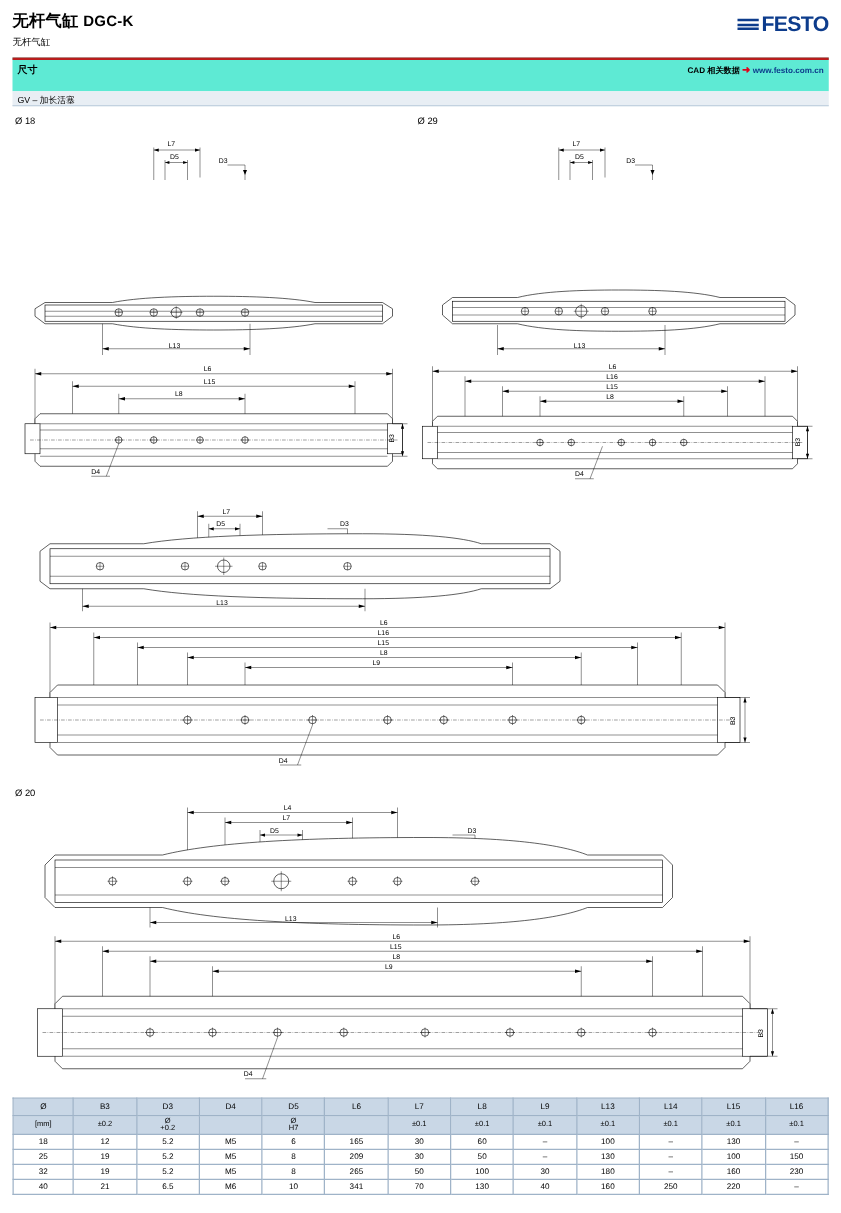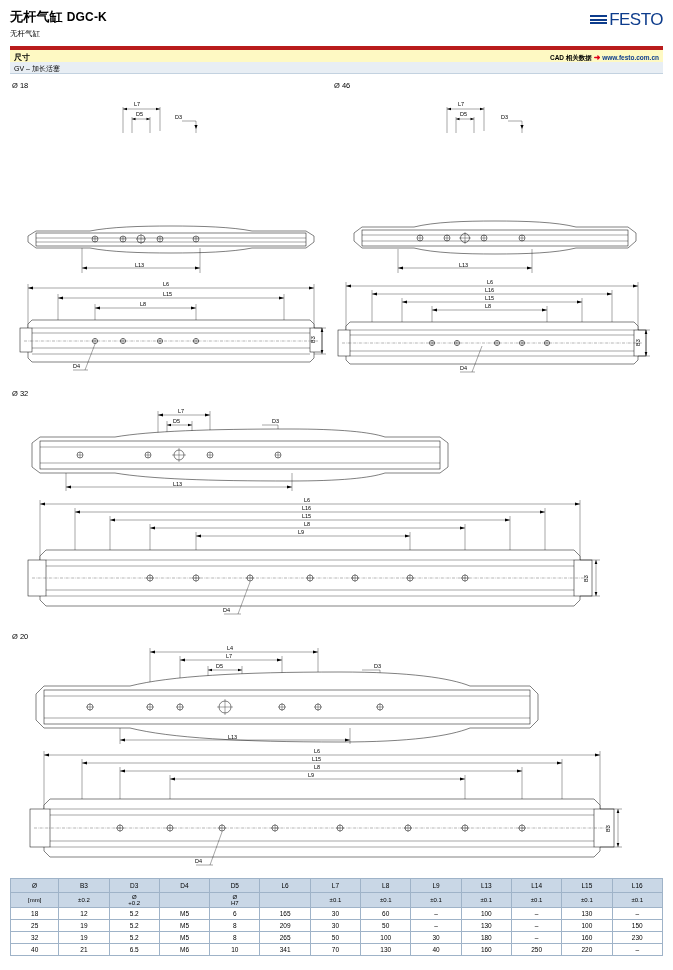--- a/index.html
+++ b/index.html
@@ -43,42 +43,42 @@
     font-size: 7.5px;
     color: #000;
     margin-top: 3px;
   }
   .festo {
     position: absolute;
     right: 0;
     top: 10px;
     color: #0d3c8c;
     font-size: 17px;
-    font-weight: normal;
+    font-weight: bold;
     letter-spacing: -0.5px;
     font-family: "Liberation Sans", sans-serif;
   }
   .festo-bars {
     display: inline-block;
     vertical-align: middle;
     margin-right: 2px;
   }
   .festo-bars i {
     display: block;
     width: 17px; height: 2px;
     background: #0d3c8c;
     margin-bottom: 1.5px;
   }
 
   
   .secbar {
-    background: #fef9c3;
-    height: 16px;
+    background: #5eead4;
+    height: 27px;
     position: relative;
-    border-top: 4px solid #b91c1c;
+    border-top: 2px solid #b91c1c;
   }
   .secbar .label {
     position: absolute;
     left: 4px; top: 2px;
     font-size: 8px;
     font-weight: bold;
   }
   .secbar .cad {
     position: absolute;
     right: 4px; top: 2.5px;
@@ -296,21 +296,21 @@
 
           <g class="dim">
             <line x1="85" y1="68" x2="75" y2="94"></line>
             <line x1="63" y1="94" x2="78" y2="94"></line>
           </g>
           <text class="dimtxt" x="63" y="92">D4</text>
         </svg>
       </div>
 
       <div class="draw-col">
-        <div class="dia-label">Ø 46</div>
+        <div class="dia-label">Ø 29</div>
         <svg width="322" height="185" viewBox="0 0 322 185">
           <g class="dim">
             <line x1="115" y1="16" x2="115" y2="42"></line>
             <line x1="152" y1="16" x2="152" y2="40"></line>
             <line x1="115" y1="18" x2="152" y2="18"></line>
             <path d="M115,18 l4,-1.3 v2.6 z" fill="#000" stroke="none"></path>
             <path d="M152,18 l-4,-1.3 v2.6 z" fill="#000" stroke="none"></path>
           </g>
           <text class="dimtxt" x="126" y="15">L7</text>
           <g class="dim">
@@ -429,21 +429,20 @@
           <g class="dim">
             <line x1="150" y1="70" x2="140" y2="96"></line>
             <line x1="128" y1="96" x2="143" y2="96"></line>
           </g>
           <text class="dimtxt" x="128" y="94">D4</text>
         </svg>
       </div>
     </div>
 
     <div>
-      <div class="dia-label">Ø 32</div>
       <svg width="653" height="95" viewBox="0 0 653 95">
         <g class="dim">
           <line x1="148" y1="12" x2="148" y2="40"></line>
           <line x1="200" y1="12" x2="200" y2="38"></line>
           <line x1="148" y1="16" x2="200" y2="16"></line>
           <path d="M148,16 l5,-1.4 v2.8 z" fill="#000" stroke="none"></path>
           <path d="M200,16 l-5,-1.4 v2.8 z" fill="#000" stroke="none"></path>
         </g>
         <text class="dimtxt" x="168" y="14">L7</text>
         <g class="dim">

